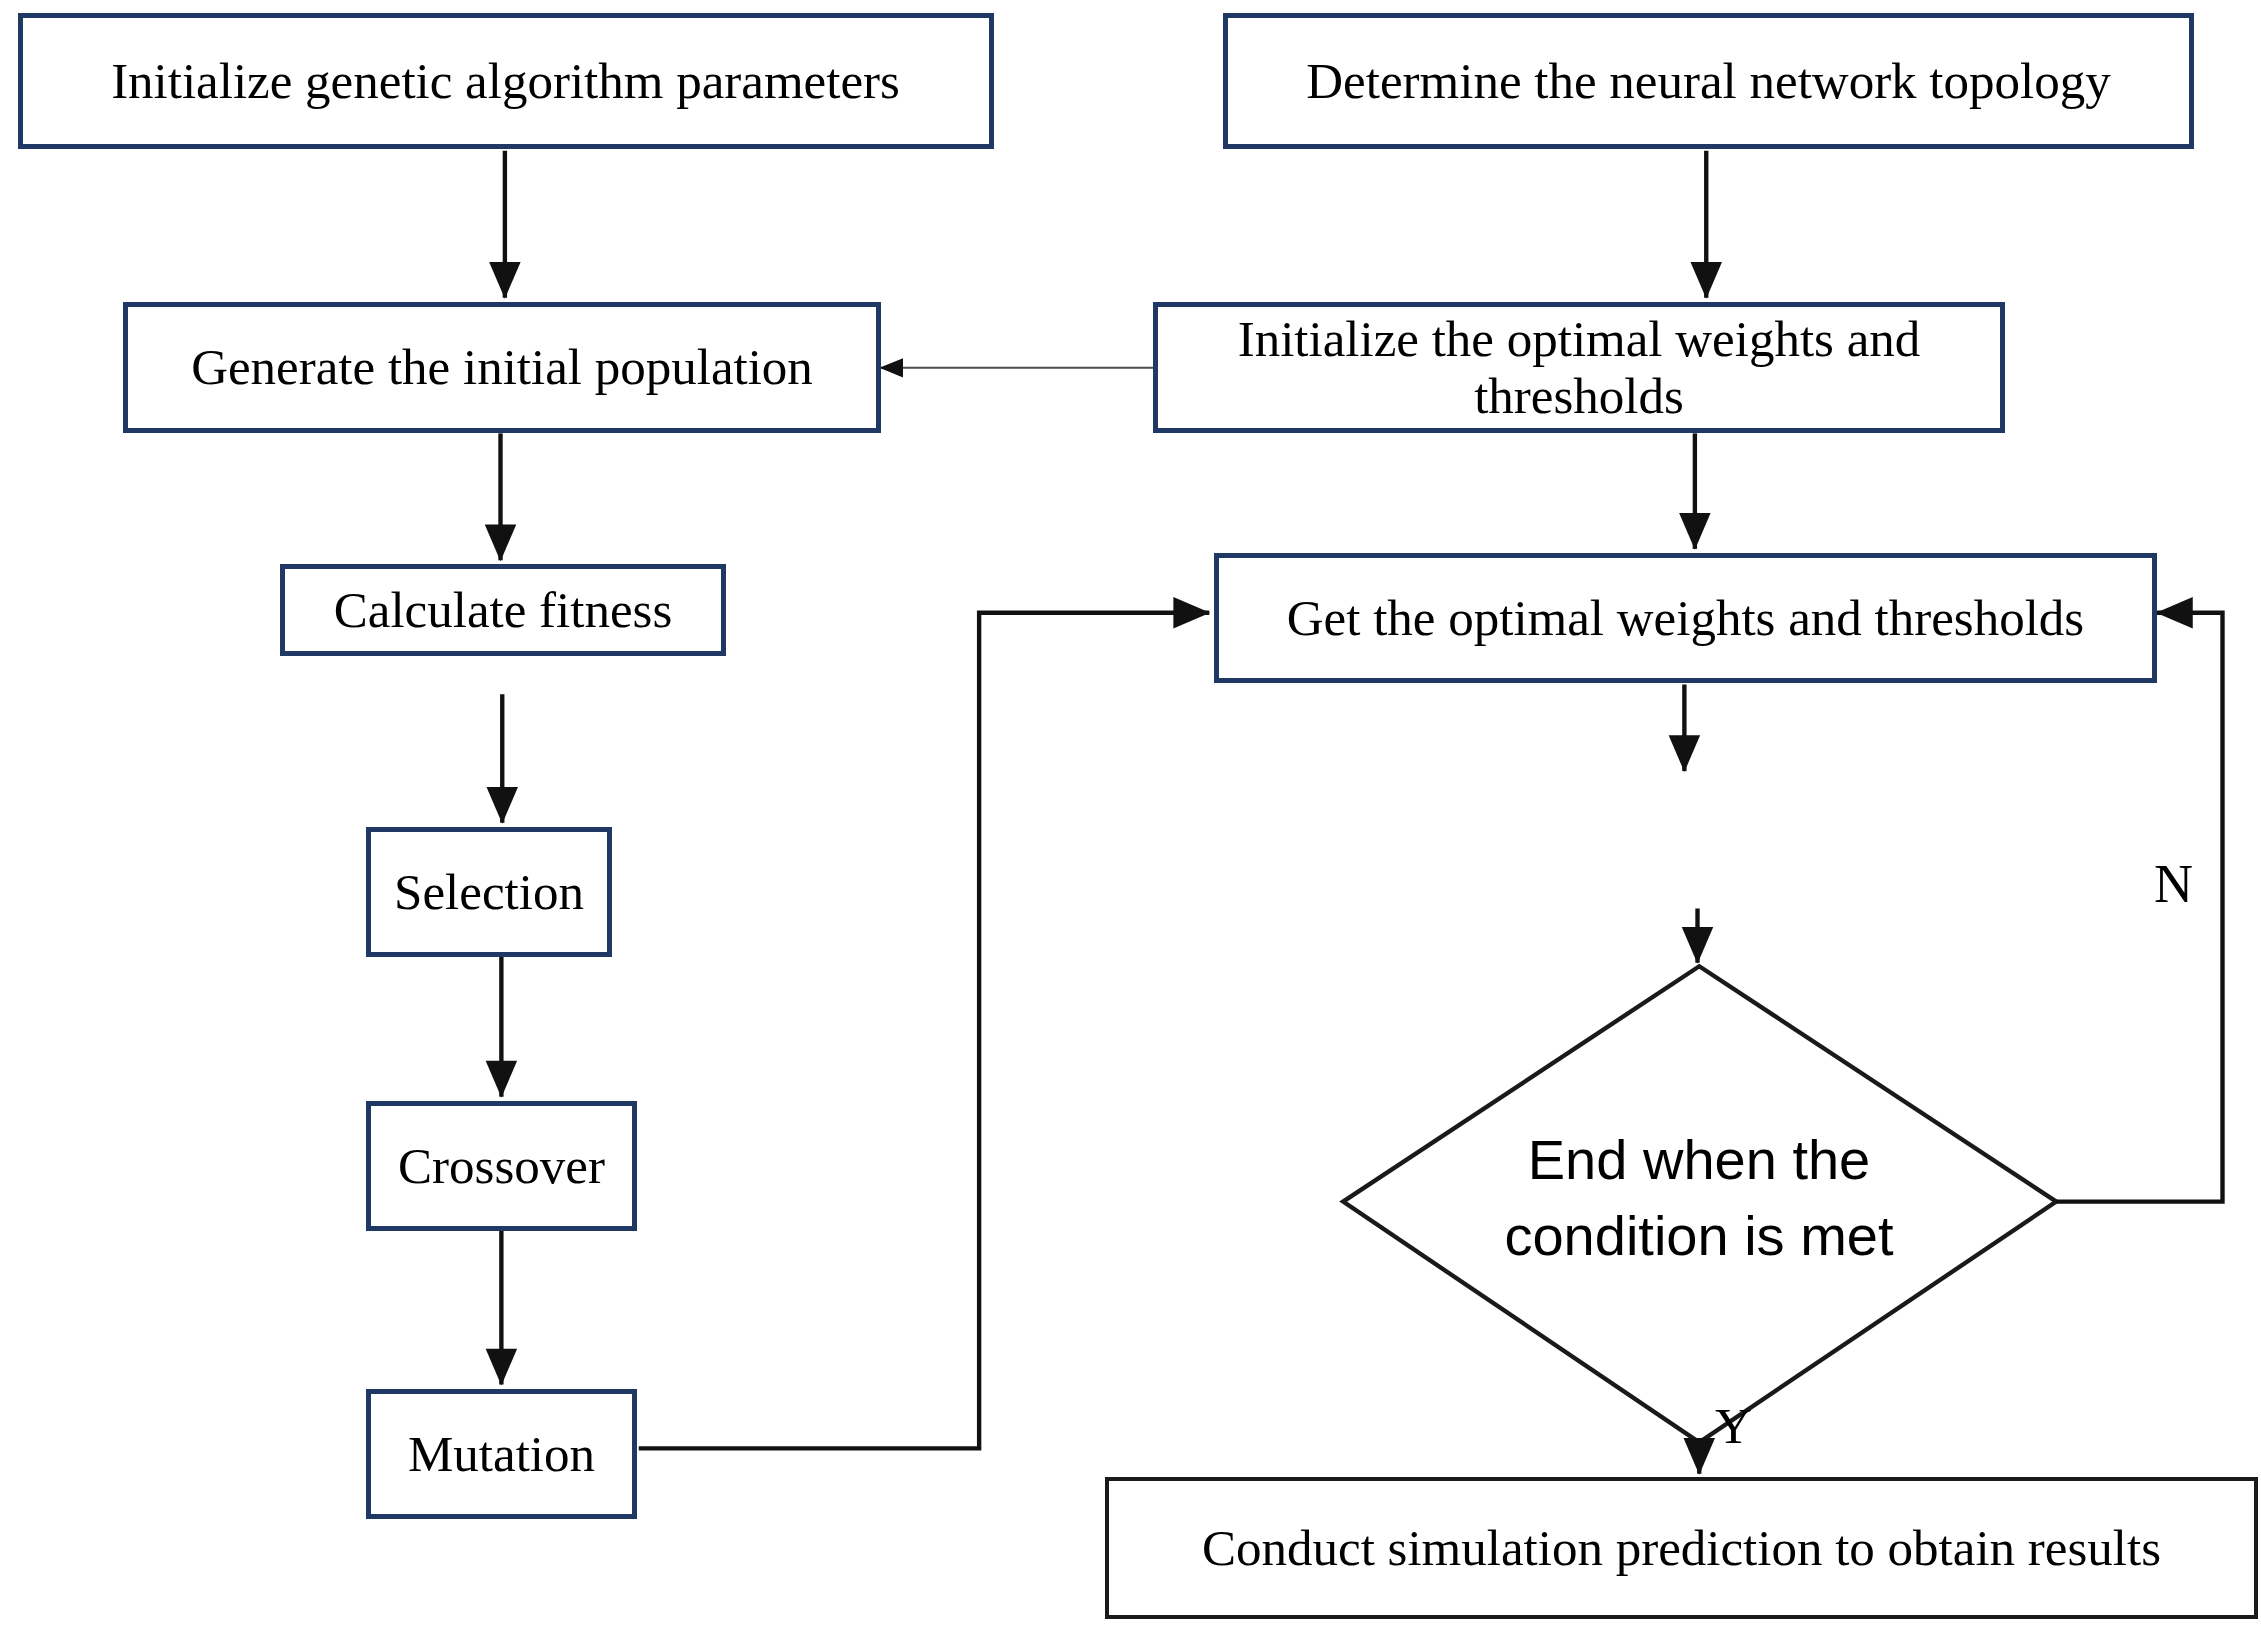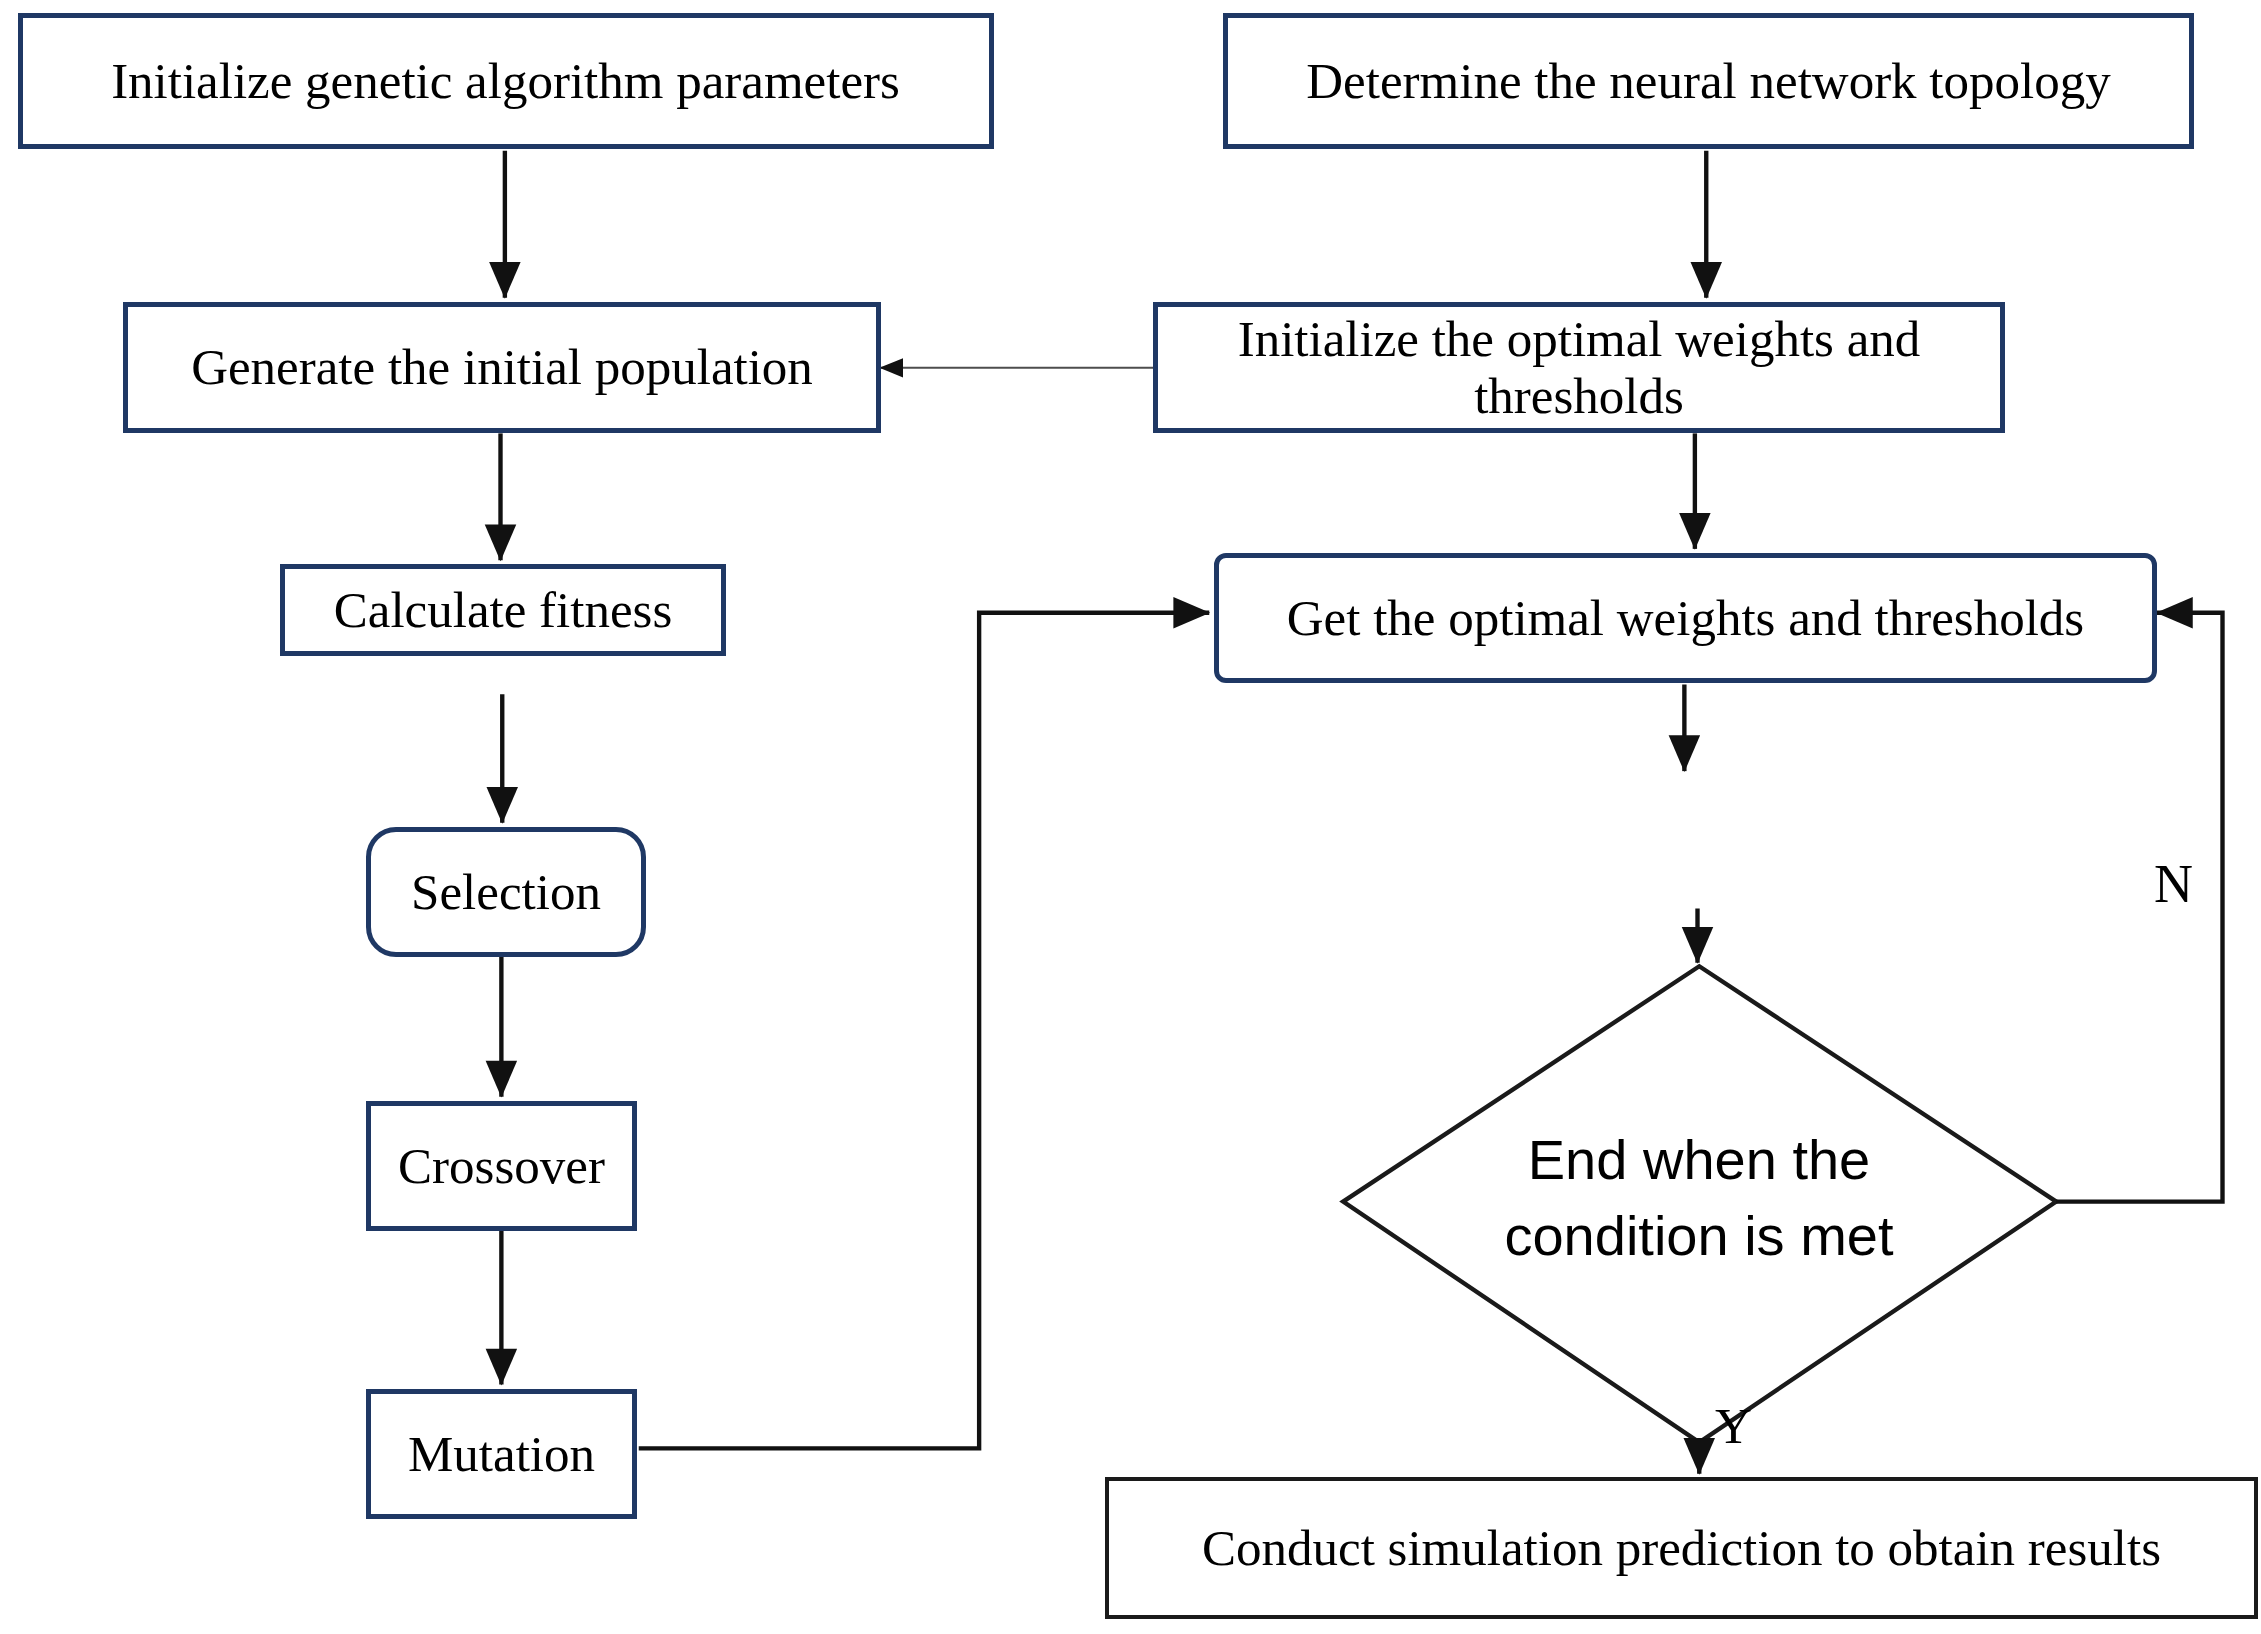--- a/index.html
+++ b/index.html
@@ -92,41 +92,41 @@
   </div>
 
   <div class="box" style="left:123px; top:302px; width:758px; height:131px;">
     <span>Generate the initial population</span>
   </div>
 
   <div class="box" style="left:280px; top:564px; width:446px; height:92px;">
     <span>Calculate fitness</span>
   </div>
 
-  <div class="box" style="left:366px; top:827px; width:280px; height:130px;border-radius:30px;">
+  <div class="box" style="left:366px; top:827px; width:246px; height:130px;">
     <span>Selection</span>
   </div>
 
   <div class="box" style="left:366px; top:1101px; width:271px; height:130px;">
     <span>Crossover</span>
   </div>
 
   <div class="box" style="left:1223px; top:13px; width:971px; height:136px;">
     <span>Determine the neural network topology</span>
   </div>
 
   <div class="box" style="left:366px; top:1389px; width:271px; height:130px;">
     <span>Mutation</span>
   </div>
 
   <div class="box" style="left:1153px; top:302px; width:852px; height:131px;">
     <span>Initialize the optimal weights and thresholds</span>
   </div>
 
-  <div class="box" style="left:1214px; top:553px; width:943px; height:130px;border-radius:12px;">
+  <div class="box" style="left:1214px; top:553px; width:943px; height:130px;">
     <span>Get the optimal weights and thresholds</span>
   </div>
 
 
   <div class="diamond-label">
     <span>End when the condition is met</span>
   </div>
 
   <div class="box black-border" style="left:1105px; top:1477px; width:1153px; height:142px;">
     <span>Conduct simulation prediction to obtain results</span>

